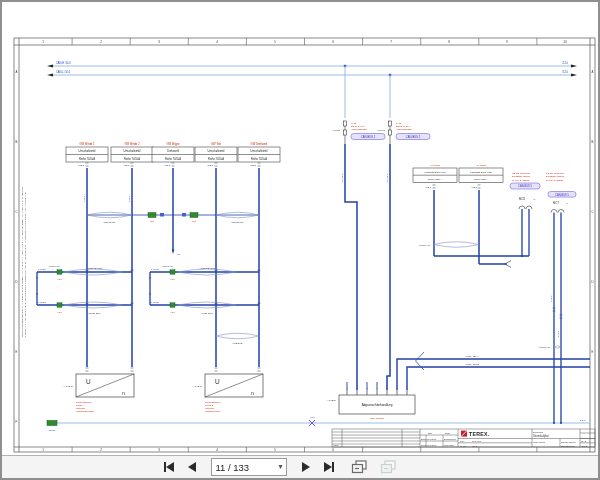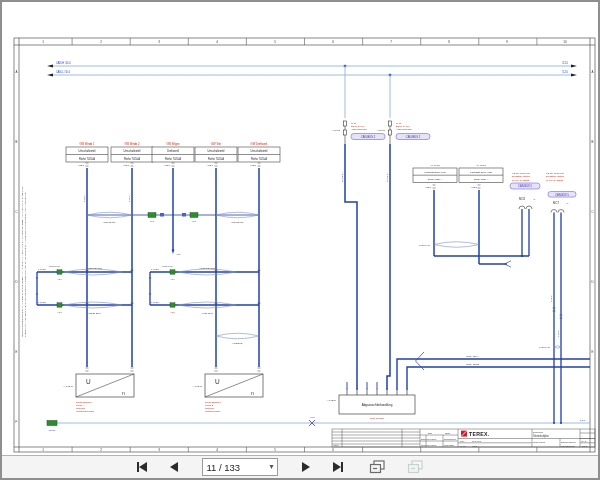--- a/index.html
+++ b/index.html
@@ -7,21 +7,21 @@
     width:600px;height:480px;position:relative;overflow:hidden;
     background:#ffffff;border:2px solid #8f8f8f;box-sizing:border-box;
     font-family:"Liberation Sans", sans-serif;
   }
   .doc{position:absolute;left:0;top:0;width:596px;height:454px;background:#fff;}
   svg text{font-family:"Liberation Sans", sans-serif;}
   
   .navbar{
     position:absolute;left:0;right:0;bottom:0;height:23px;
     background:#f4f4f4;border-top:1px solid #b3b3b3;
-    display:flex;align-items:center;justify-content:center;gap:20px;
+    display:flex;align-items:center;justify-content:center;gap:11px;
     padding-right:40px;box-sizing:border-box;
   }
   .nbtn{display:flex;align-items:center;cursor:default;height:12px;}
   .tri-l{width:0;height:0;border-top:5px solid transparent;border-bottom:5px solid transparent;border-right:8px solid #2b2b2b;}
   .tri-r{width:0;height:0;border-top:5px solid transparent;border-bottom:5px solid transparent;border-left:8px solid #2b2b2b;}
   .bar{width:2px;height:10px;background:#2b2b2b;}
   .pagebox{
     position:relative;width:74px;height:16px;background:#fff;
     border:1px solid #9a9a9a;display:flex;align-items:center;
   }

